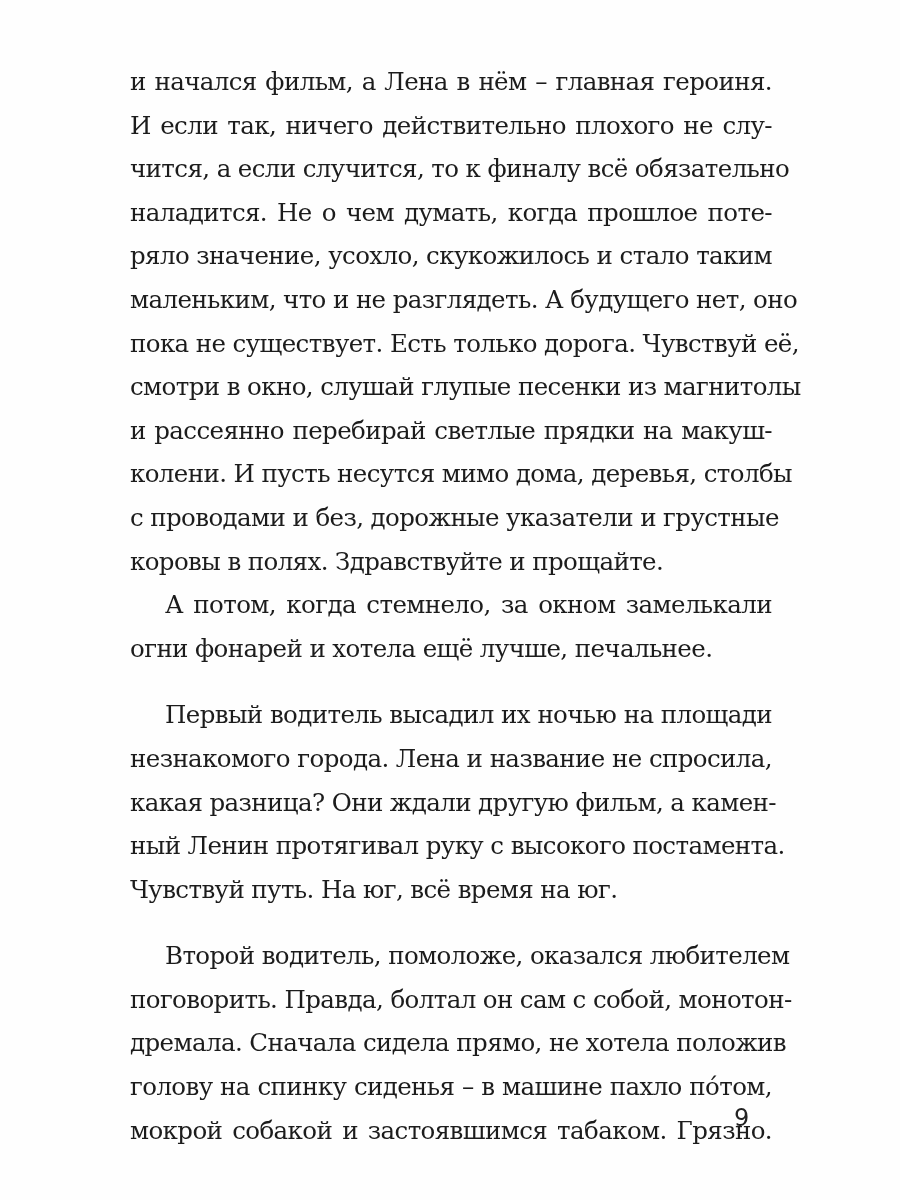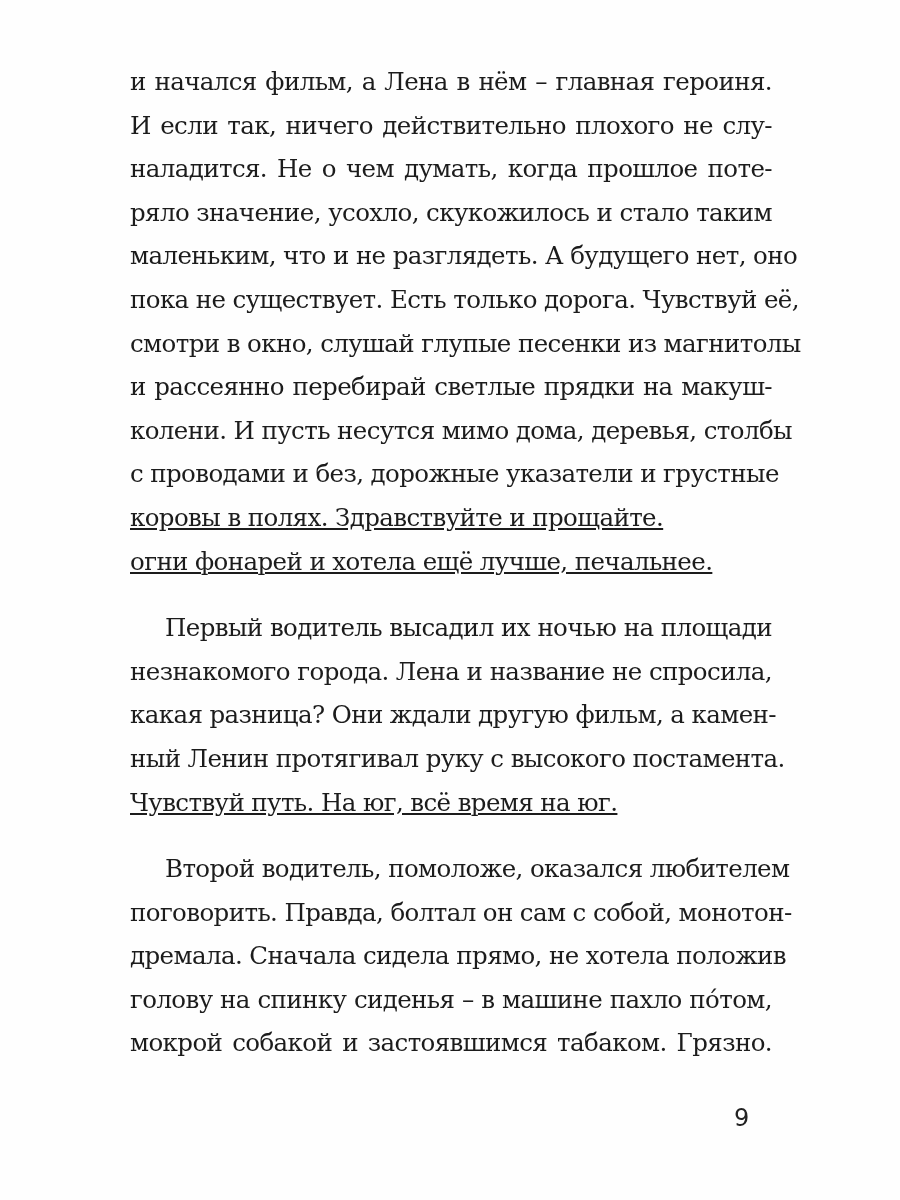--- a/index.html
+++ b/index.html
@@ -35,21 +35,20 @@
     }
     .line {
       display: block;
       white-space: nowrap;
       text-align: justify;
       text-align-last: justify;
       height: 43.6px;
     }
     .line.last {
       text-align-last: left;
-      text-decoration: underline;
     }
     .line.indent {
       padding-left: 35px;
     }
     .gap {
       display: block;
       height: 23px;
     }
     .page-number {
       position: absolute;
@@ -62,32 +61,34 @@
   </style>
 </head>
 <body>
 
 <div class="page">
   <div class="text-block">
 
     <div>
       <span class="line">и начался фильм, а Лена в нём – главная героиня.</span>
       <span class="line">И если так, ничего действительно плохого не слу-</span>
+      <span class="line">чится, а если случится, то к финалу всё обязательно</span>
       <span class="line">наладится. Не о чем думать, когда прошлое поте-</span>
       <span class="line">ряло значение, усохло, скукожилось и стало таким</span>
       <span class="line">маленьким, что и не разглядеть. А будущего нет, оно</span>
       <span class="line">пока не существует. Есть только дорога. Чувствуй её,</span>
       <span class="line">смотри в окно, слушай глупые песенки из магнитолы</span>
       <span class="line">и рассеянно перебирай светлые прядки на макуш-</span>
       <span class="line">колени. И пусть несутся мимо дома, деревья, столбы</span>
       <span class="line">с проводами и без, дорожные указатели и грустные</span>
       <span class="line last">коровы в полях. Здравствуйте и прощайте.</span>
     </div>
 
     <div>
+      <span class="line indent">А потом, когда стемнело, за окном замелькали</span>
       <span class="line last">огни фонарей и хотела ещё лучше, печальнее.</span>
     </div>
 
     <span class="gap"></span>
 
     <div>
       <span class="line indent">Первый водитель высадил их ночью на площади</span>
       <span class="line">незнакомого города. Лена и название не спросила,</span>
       <span class="line">какая разница? Они ждали другую фильм, а камен-</span>
       <span class="line">ный Ленин протягивал руку с высокого постамента.</span>

